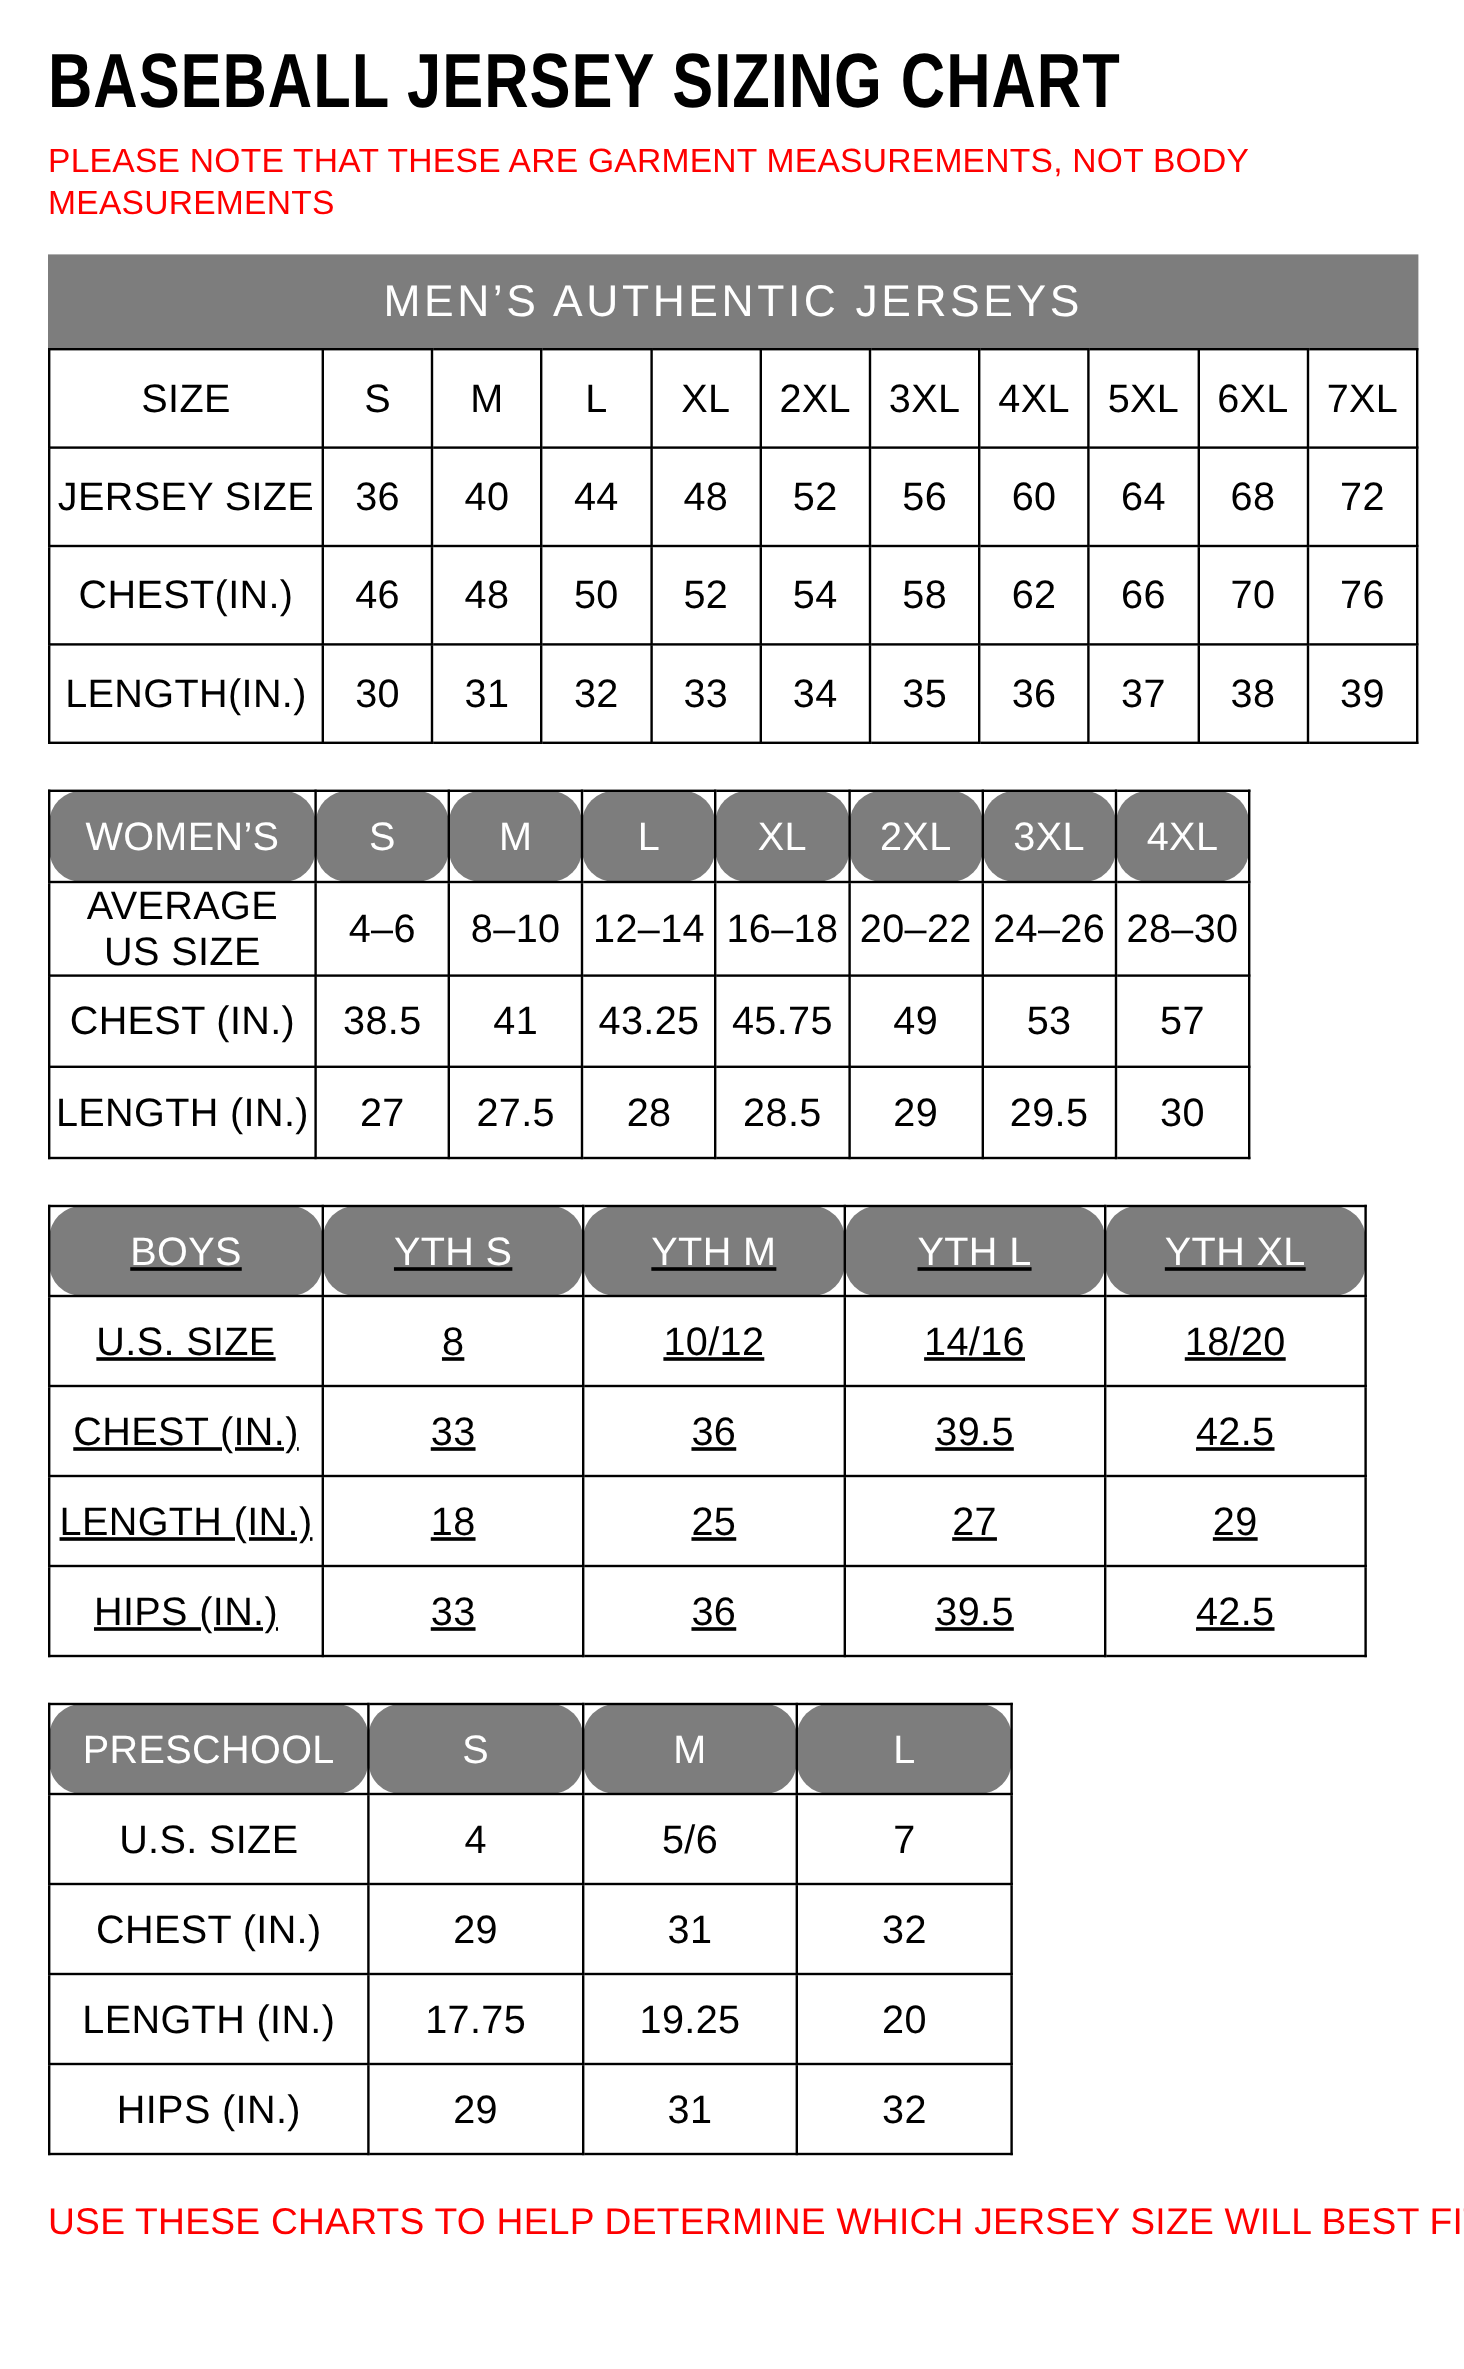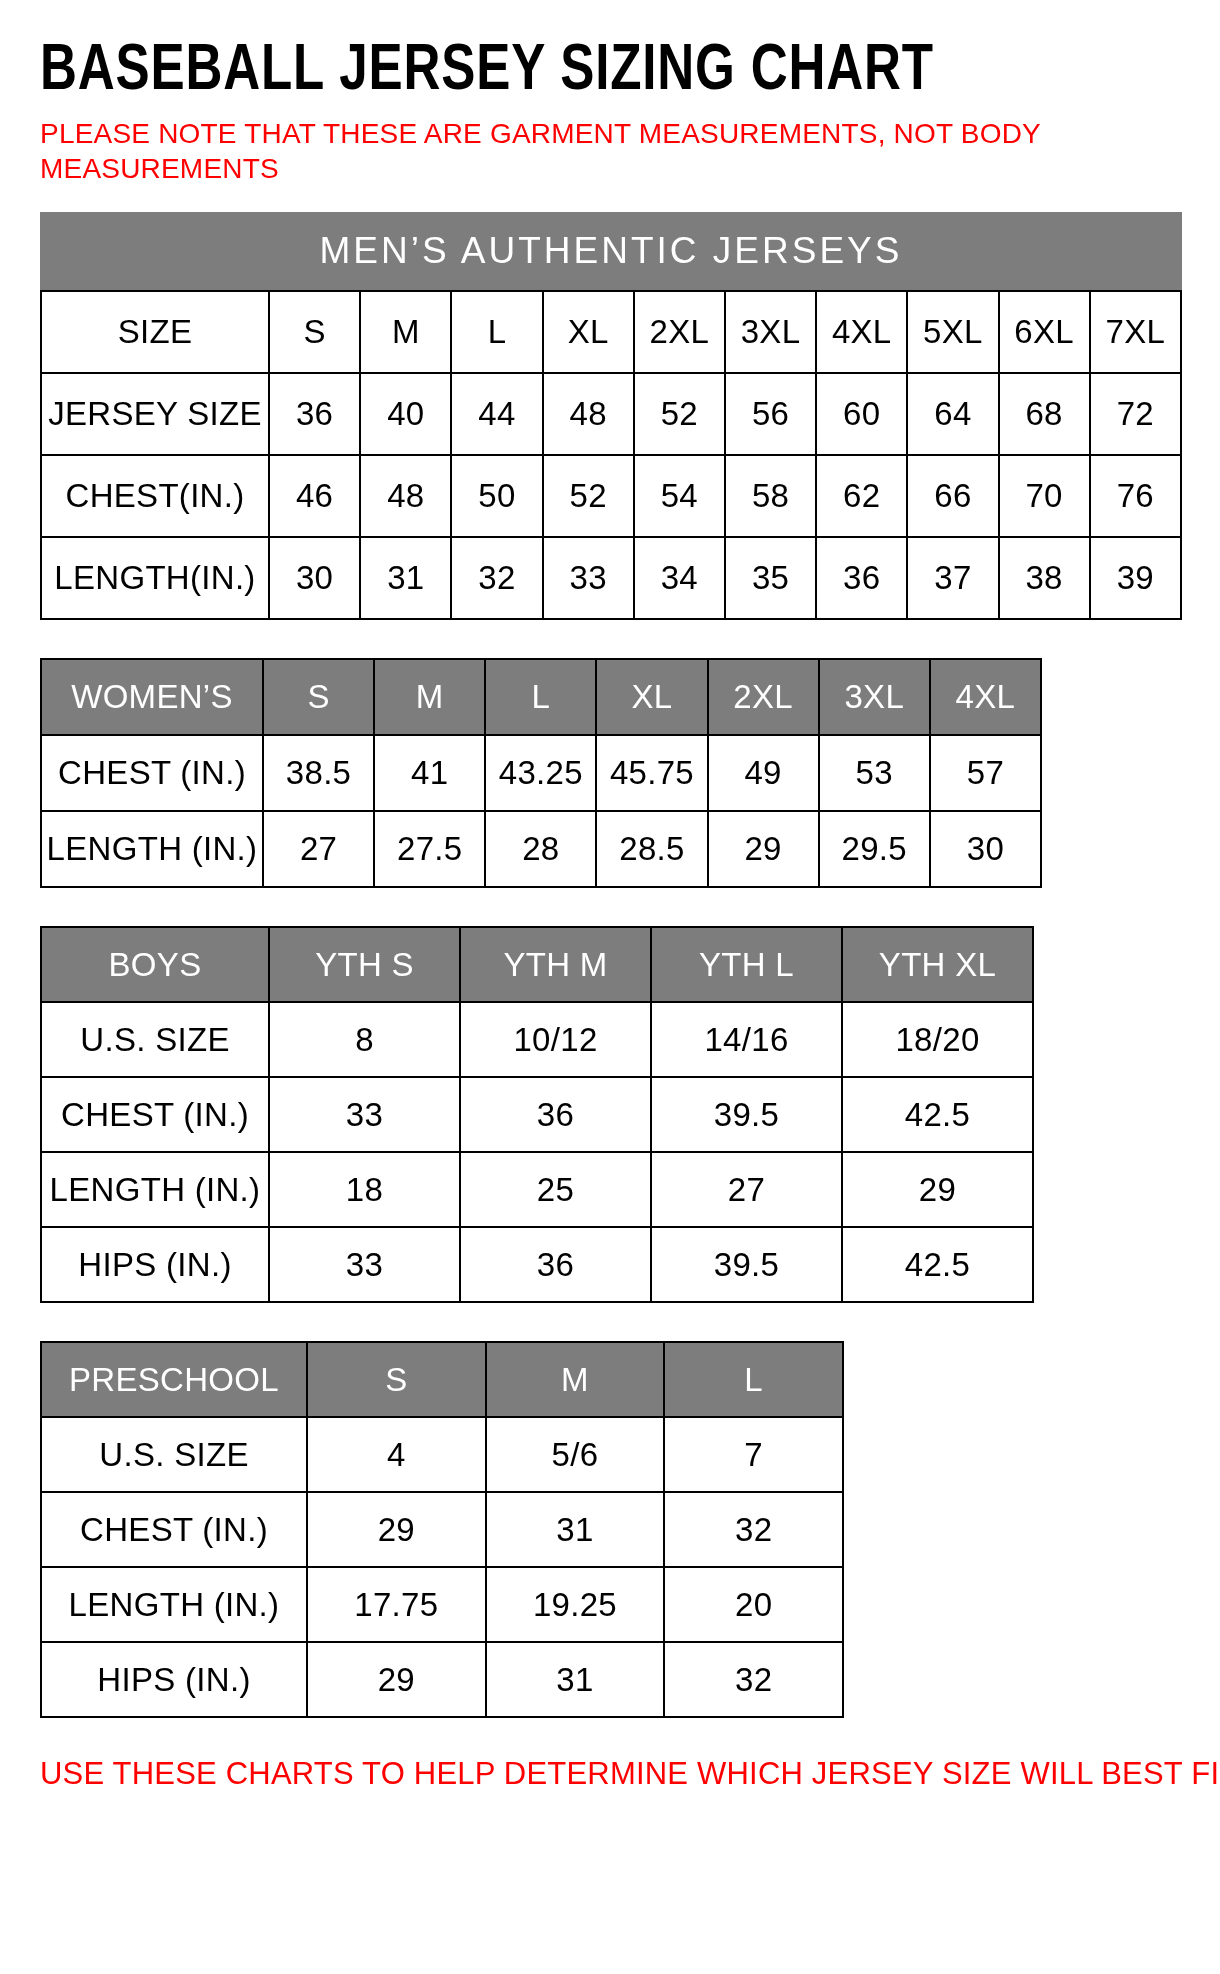--- a/index.html
+++ b/index.html
@@ -57,30 +57,31 @@
     text-align: center;
     vertical-align: middle;
     font-size: 33px;
     padding: 0 4px;
     white-space: pre-line;
     letter-spacing: 0.3px;
   }
   tr.hdr-gray td {
     background: var(--gray);
     color: #ffffff;
+    border-radius: 27px;
   }
   .tbl-mens { width: 1142px; }
   .tbl-mens td { height: 82px; margin-left: 34px; }
   .tbl-mens tr td:first-child { width: 228px; }
 
   .tbl-womens { width: 1002px; }
   .tbl-womens td { height: 76px; }
   .tbl-womens tr td:first-child { width: 222px; }
 
-  .tbl-boys { width: 994px; }
+  .tbl-boys { width: 1099px; text-decoration: underline; }
   .tbl-boys td { height: 75px; }
   .tbl-boys tr td:first-child { width: 228px; }
 
   .tbl-preschool { width: 804px; }
   .tbl-preschool td { height: 75px; }
   .tbl-preschool tr td:first-child { width: 266px; }
 
   .footer {
     color: var(--red);
     font-size: 31px;
@@ -160,20 +161,31 @@
         <td>WOMEN’S</td>
         <td>S</td>
         <td>M</td>
         <td>L</td>
         <td>XL</td>
         <td>2XL</td>
         <td>3XL</td>
         <td>4XL</td>
       </tr>
       <tr>
+        <td>AVERAGE
+US SIZE</td>
+        <td>4–6</td>
+        <td>8–10</td>
+        <td>12–14</td>
+        <td>16–18</td>
+        <td>20–22</td>
+        <td>24–26</td>
+        <td>28–30</td>
+      </tr>
+      <tr>
         <td>CHEST (IN.)</td>
         <td>38.5</td>
         <td>41</td>
         <td>43.25</td>
         <td>45.75</td>
         <td>49</td>
         <td>53</td>
         <td>57</td>
       </tr>
       <tr>

